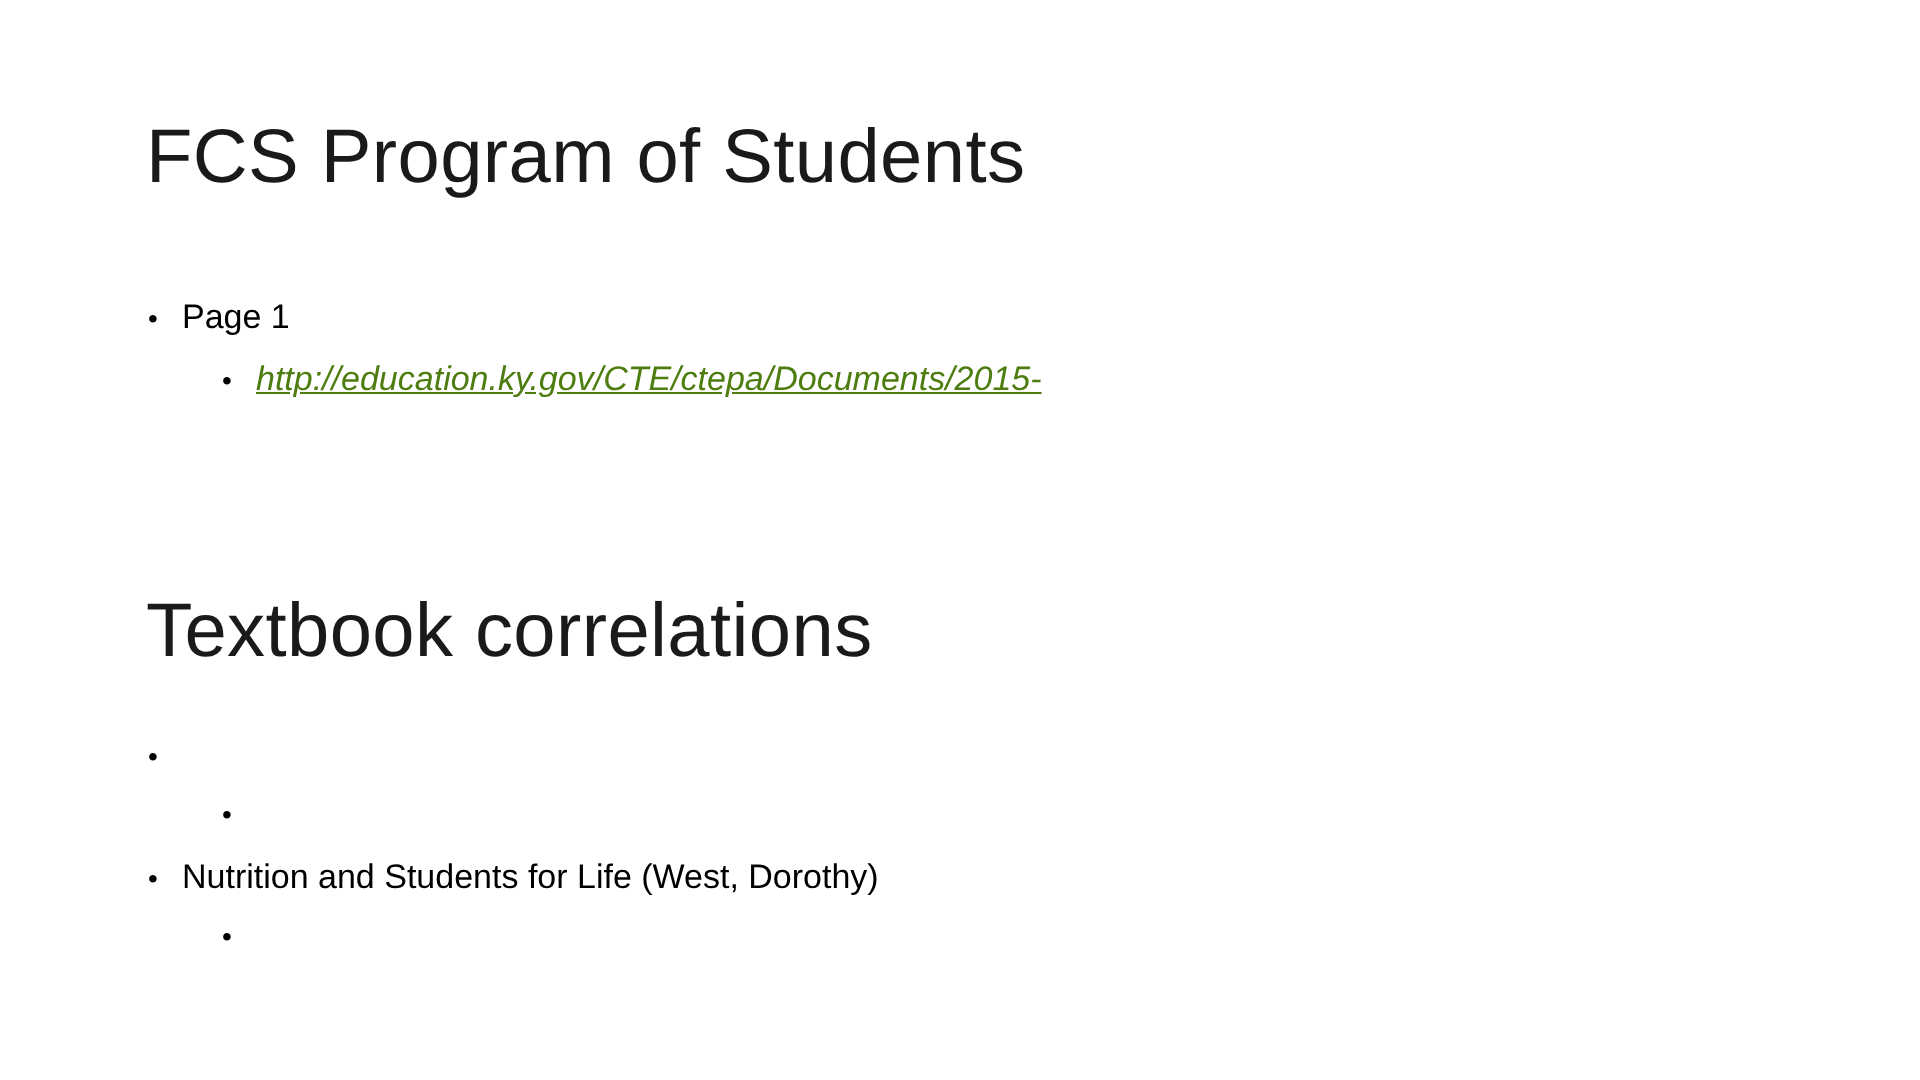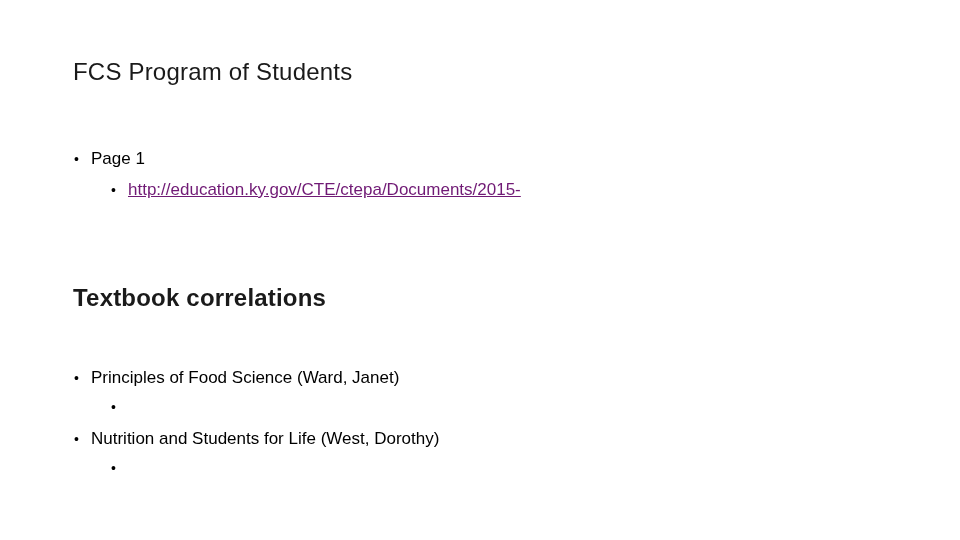--- a/index.html
+++ b/index.html
@@ -1,47 +1,46 @@
 <!DOCTYPE html>
 <html><head>
 <meta charset="utf-8">
 <style>
   html, body { margin: 0; padding: 0; background: #ffffff; }
   body { width: 960px; height: 540px; position: relative; overflow: hidden;
          font-family: "Liberation Sans", sans-serif; color: #000; }
-  .title { position: absolute; left: 73px; font-size: 24px; font-weight: normal;
+  .title { position: absolute; left: 73px; font-size: 38px; font-weight: normal;
            color: #1a1a1a; margin: 0; letter-spacing: 0.2px; }
   .t1 { top: 58px; }
-  .t2 { top: 284px; font-weight: bold; }
+  .t2 { top: 295px; }
   .bullet { position: absolute; font-size: 17px; line-height: 22px; }
   .bullet .dot { position: absolute; left: -17px; top: 0; font-size: 14px; }
   .l1 { left: 91px; }
   .l2 { left: 128px; }
-  .link { color: #701a75; text-decoration: underline; }
+  .link { color: #4d7c0f; text-decoration: underline; font-style: italic; }
 </style>
 </head>
 <body>
 
 <h1 class="title t1">FCS Program of Students</h1>
 
 <div class="bullet l1" style="top:148px;">
   <span class="dot">•</span>
   <span>Page 1</span>
 </div>
 
 <div class="bullet l2" style="top:179px;">
   <span class="dot">•</span>
   <a class="link">http://education.ky.gov/CTE/ctepa/Documents/2015-</a><br>
 </div>
 
 <h1 class="title t2">Textbook correlations</h1>
 
 <div class="bullet l1" style="top:367px;">
   <span class="dot">•</span>
-  <span>Principles of Food Science (Ward, Janet)</span>
 </div>
 
 <div class="bullet l2" style="top:396px;">
   <span class="dot">•</span>
 </div>
 
 <div class="bullet l1" style="top:428px;">
   <span class="dot">•</span>
   <span>Nutrition and Students for Life (West, Dorothy)</span>
 </div>

